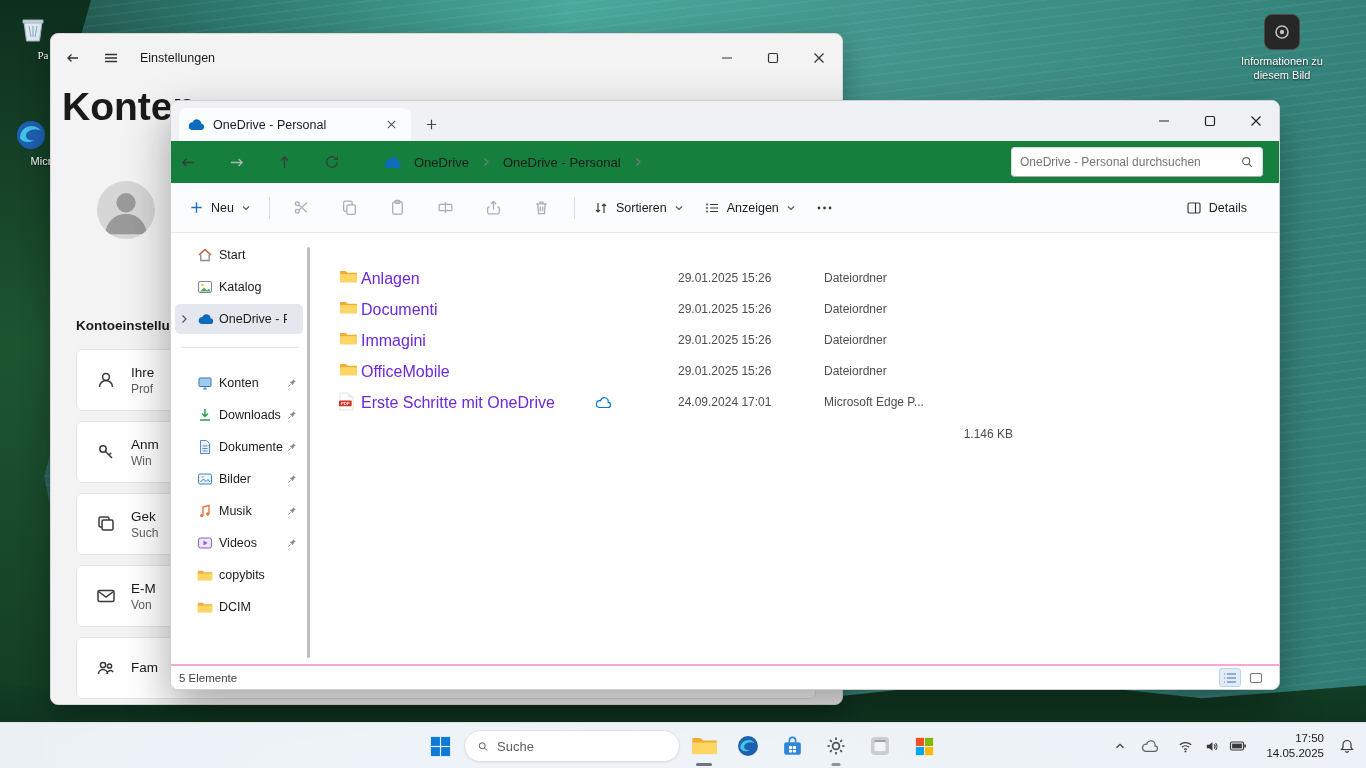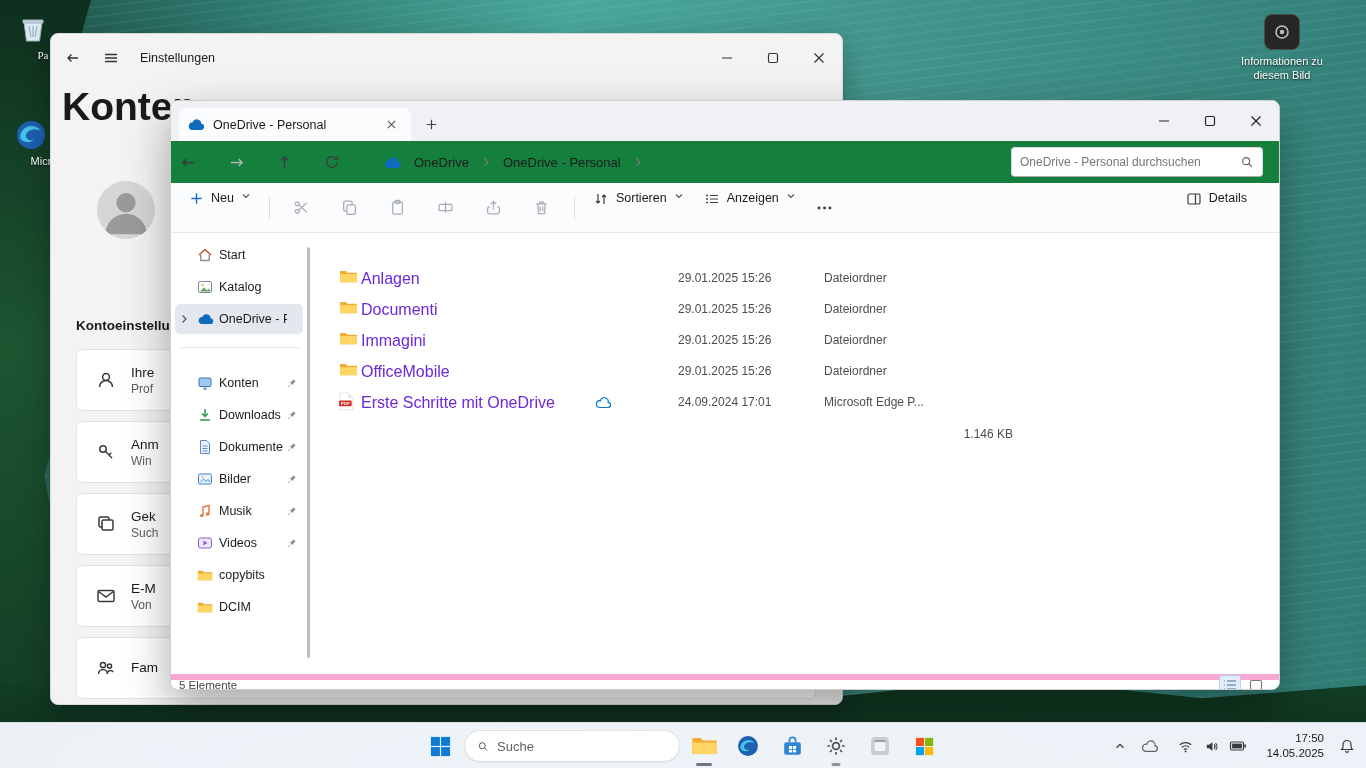--- a/index.html
+++ b/index.html
@@ -63,21 +63,21 @@
   .nav-ico:first-child { margin-left:0; }
   .crumbbar { flex:1; display:flex; align-items:center; gap:8px; margin-left:20px; height:32px; }
   .crumb { font-size:13px; color:#1b1b1b; padding:0 4px; white-space:nowrap; }
   .searchbox { width:252px; height:30px; margin-right:16px; border:1px solid #d9d9d9; border-bottom-color:#ababab;
     border-radius:4px; background:#fff; display:flex; align-items:center; padding:0 8px; }
   .searchbox input { flex:1; border:none; outline:none; font-size:12px; color:#444; background:transparent;
     font-family:"Liberation Sans", sans-serif; }
   .searchbox input::placeholder { color:#767676; }
 
   .toolbar { height:50px; background:#fbfcfd; border-bottom:1px solid #e7e7e7; display:flex; align-items:center; padding:0 8px; }
-  .tb-btn { display:flex; gap:7px; height:34px; padding:0 10px; border-radius:4px;
+  .tb-btn { display:flex; align-items:center; gap:7px; height:34px; padding:0 10px; border-radius:4px;
     font-size:12.5px; color:#1b1b1b; white-space:nowrap; }
   .tb-ico { width:44px; height:34px; display:flex; align-items:center; justify-content:center; border-radius:4px; margin:0 2px; }
   .tb-sep { width:1px; height:22px; background:#dcdcdc; margin:0 8px; }
   .tb-details { margin-left:auto; margin-right:14px; }
 
   .content { position:absolute; top:132px; left:0; right:0; bottom:25px; display:flex; }
   .sidebar { width:140px; position:relative; overflow:hidden; }
   .side-item { position:absolute; left:4px; right:8px; height:30px; border-radius:5px; display:flex;
     align-items:center; font-size:12.5px; color:#1b1b1b; }
   .side-item.sel { background:#e4e8ee; }
@@ -94,21 +94,21 @@
   .col-sep { position:absolute; top:5px; width:1px; height:20px; background:#e6e6e6; }
   .sortmark { position:absolute; left:146px; top:-1px; }
   .file-row { position:absolute; left:2px; right:10px; height:31px; border-radius:4px; }
   .file-row .fi { position:absolute; left:26px; top:6px; }
   .c-name { position:absolute; left:48px; line-height:31px; font-size:16px; color:#6d28d9; white-space:nowrap; }
   .c-status { position:absolute; left:262px; width:56px; height:31px; display:flex; align-items:center; justify-content:center; }
   .c-date, .c-type { position:absolute; line-height:31px; font-size:12px; color:#4d4d4d; white-space:nowrap; }
   .c-date { left:365px; } .c-type { left:511px; }
   .c-size { position:absolute; left:620px; width:80px; text-align:right; line-height:31px; font-size:12px; color:#4d4d4d;margin-top:32px; }
 
-  .statusbar { position:absolute; left:0; right:0; bottom:0; height:15px; border-top:6px solid #f9a8d4;
+  .statusbar { position:absolute; left:0; right:0; bottom:0; height:25px; border-top:2px solid #f9a8d4;
     background:#fff; display:flex; align-items:center; padding:0 8px; font-size:11.5px; color:#444; }
   .view-toggles { margin-left:auto; display:flex; gap:4px; margin-right:4px; }
   .vt { width:22px; height:19px; display:flex; align-items:center; justify-content:center; border-radius:3px; }
   .vt.active { background:#e2ecf8; border:1px solid #bcd3ee; }
 
   
   #taskbar { position:absolute; left:0; right:0; bottom:0; height:46px; background:rgba(243,246,251,.97);
     border-top:1px solid rgba(0,0,0,.05); z-index:50; }
   .tb-center { position:absolute; left:418px; top:0; height:46px; display:flex; align-items:center; }
   .tb-slot { width:44px; height:44px; display:flex; align-items:center; justify-content:center; position:relative; border-radius:6px; }

